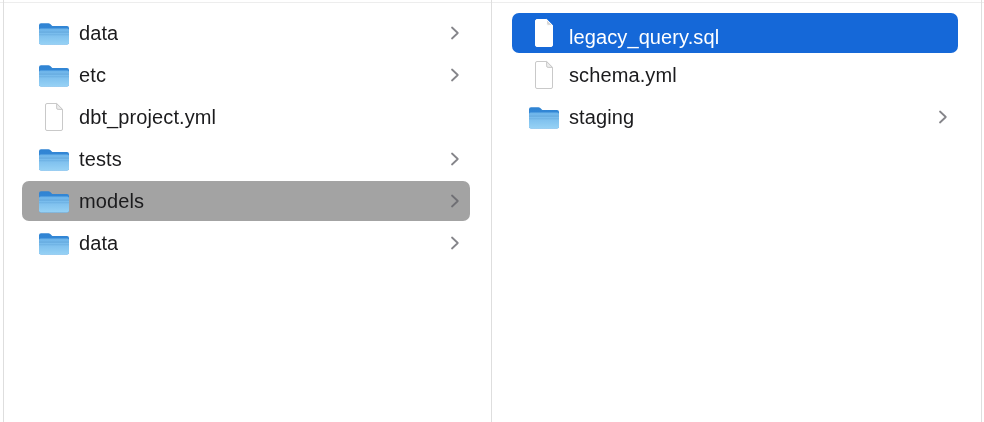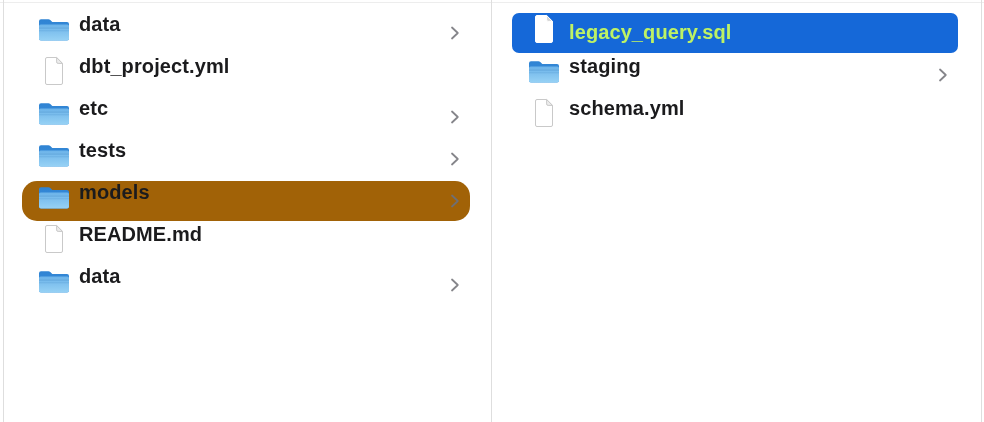--- a/index.html
+++ b/index.html
@@ -23,43 +23,43 @@
   .col { position: absolute; top: 11px; }
   .col-left  { left: 4px;   width: 487px; }
   .col-right { left: 492px; width: 489px; }
 
   
   .row {
     height: 40px;
     margin: 2px 21px 2px 18px;
     border-radius: 7px;
     display: flex;
+    align-items: center;
     padding: 0 10px 0 16px;
     box-sizing: border-box;
-    font-weight: bold;
   }
   .col-right .row { margin: 2px 23px 2px 20px; }
-  .row.sel-gray { background: #a16207; border-radius: 15px; }
+  .row.sel-gray { background: #a3a3a3; }
   .row.sel-blue { background: #1568d8; }
 
   .icon-slot {
     width: 32px; height: 32px;
     display: flex; align-items: center; justify-content: center;
     margin-right: 9px;
     flex: 0 0 auto;
   }
   .label {
     font-size: 20px;
     color: #1b1b1d;
     letter-spacing: 0.1px;
     white-space: nowrap;
     overflow: hidden;
     text-overflow: ellipsis;
   }
-  .sel-blue .label { color: #bef264; margin-top: 8px; }
+  .sel-blue .label { color: #ffffff; margin-top: 8px; }
 
   .chevron { margin-left: auto; flex: 0 0 auto; display: flex; align-items: center; }
 
   .sel-blue .doc-body { stroke: #ffffff; }
   .sel-blue .doc-fold { fill: #d6d6d6; stroke: #ffffff; }
 </style>
 </head>
 <body>
 
 <svg width="0" height="0" style="position:absolute" aria-hidden="true">
@@ -95,45 +95,45 @@
       <span class="label">data</span>
       <span class="chevron">
         <svg viewBox="0 0 10 16" width="10" height="16">
             <path d="M2 2.5 L7.8 8 L2 13.5" fill="none" stroke="#85858a" stroke-width="1.8" stroke-linecap="round" stroke-linejoin="round"></path>
           </svg>
       </span>
     </div>
 
     <div class="row">
       <span class="icon-slot">
+        <svg viewBox="0 0 32 26" width="32" height="26">
+            <path fill="url(#folderBack)" d="M1 22.6 L1 5.2 Q1 3.2 3 3.2 L10.4 3.2 Q11.5 3.2 12.3 4 L14.3 6 L29 6 Q31 6 31 8 L31 22.6 Q31 24.6 29 24.6 L3 24.6 Q1 24.6 1 22.6 Z"></path>
+            <path fill="url(#folderFront)" d="M1 10.2 Q1 8.6 2.6 8.6 L29.4 8.6 Q31 8.6 31 10.2 L31 22.6 Q31 24.6 29 24.6 L3 24.6 Q1 24.6 1 22.6 Z"></path>
+            <rect x="1" y="11.6" width="30" height="1" fill="rgba(30,100,170,0.22)"></rect>
+            <rect x="1" y="14.2" width="30" height="1" fill="rgba(30,100,170,0.14)"></rect>
+          </svg>
+      </span>
+      <span class="label">etc</span>
+      <span class="chevron">
+        <svg viewBox="0 0 10 16" width="10" height="16">
+            <path d="M2 2.5 L7.8 8 L2 13.5" fill="none" stroke="#85858a" stroke-width="1.8" stroke-linecap="round" stroke-linejoin="round"></path>
+          </svg>
+      </span>
+    </div>
+
+    <div class="row">
+      <span class="icon-slot">
         <svg viewBox="0 0 24 30" width="24" height="30">
             <path class="doc-body" d="M3.5 3 Q3.5 1.5 5 1.5 L14.6 1.5 L20.5 7.4 L20.5 27 Q20.5 28.5 19 28.5 L5 28.5 Q3.5 28.5 3.5 27 Z" fill="#ffffff" stroke="#c9c9c9" stroke-width="1"></path>
             <path class="doc-fold" d="M14.6 1.5 L14.6 5.9 Q14.6 7.4 16.1 7.4 L20.5 7.4 Z" fill="#ececec" stroke="#c9c9c9" stroke-width="1" stroke-linejoin="round"></path>
           </svg>
       </span>
       <span class="label">dbt_project.yml</span>
     </div>
 
-    <div class="row">
-      <span class="icon-slot">
-        <svg viewBox="0 0 32 26" width="32" height="26">
-            <path fill="url(#folderBack)" d="M1 22.6 L1 5.2 Q1 3.2 3 3.2 L10.4 3.2 Q11.5 3.2 12.3 4 L14.3 6 L29 6 Q31 6 31 8 L31 22.6 Q31 24.6 29 24.6 L3 24.6 Q1 24.6 1 22.6 Z"></path>
-            <path fill="url(#folderFront)" d="M1 10.2 Q1 8.6 2.6 8.6 L29.4 8.6 Q31 8.6 31 10.2 L31 22.6 Q31 24.6 29 24.6 L3 24.6 Q1 24.6 1 22.6 Z"></path>
-            <rect x="1" y="11.6" width="30" height="1" fill="rgba(30,100,170,0.22)"></rect>
-            <rect x="1" y="14.2" width="30" height="1" fill="rgba(30,100,170,0.14)"></rect>
-          </svg>
-      </span>
-      <span class="label">etc</span>
-      <span class="chevron">
-        <svg viewBox="0 0 10 16" width="10" height="16">
-            <path d="M2 2.5 L7.8 8 L2 13.5" fill="none" stroke="#85858a" stroke-width="1.8" stroke-linecap="round" stroke-linejoin="round"></path>
-          </svg>
-      </span>
-    </div>
-
 
     <div class="row">
       <span class="icon-slot">
         <svg viewBox="0 0 32 26" width="32" height="26">
             <path fill="url(#folderBack)" d="M1 22.6 L1 5.2 Q1 3.2 3 3.2 L10.4 3.2 Q11.5 3.2 12.3 4 L14.3 6 L29 6 Q31 6 31 8 L31 22.6 Q31 24.6 29 24.6 L3 24.6 Q1 24.6 1 22.6 Z"></path>
             <path fill="url(#folderFront)" d="M1 10.2 Q1 8.6 2.6 8.6 L29.4 8.6 Q31 8.6 31 10.2 L31 22.6 Q31 24.6 29 24.6 L3 24.6 Q1 24.6 1 22.6 Z"></path>
             <rect x="1" y="11.6" width="30" height="1" fill="rgba(30,100,170,0.22)"></rect>
             <rect x="1" y="14.2" width="30" height="1" fill="rgba(30,100,170,0.14)"></rect>
           </svg>
       </span>
@@ -155,83 +155,74 @@
           </svg>
       </span>
       <span class="label">models</span>
       <span class="chevron">
         <svg viewBox="0 0 10 16" width="10" height="16">
             <path d="M2 2.5 L7.8 8 L2 13.5" fill="none" stroke="#6f6f74" stroke-width="1.8" stroke-linecap="round" stroke-linejoin="round"></path>
           </svg>
       </span>
     </div>
 
-    <div class="row">
+
+
+    <div class="row">
+      <span class="icon-slot">
+        <svg viewBox="0 0 32 26" width="32" height="26">
+            <path fill="url(#folderBack)" d="M1 22.6 L1 5.2 Q1 3.2 3 3.2 L10.4 3.2 Q11.5 3.2 12.3 4 L14.3 6 L29 6 Q31 6 31 8 L31 22.6 Q31 24.6 29 24.6 L3 24.6 Q1 24.6 1 22.6 Z"></path>
+            <path fill="url(#folderFront)" d="M1 10.2 Q1 8.6 2.6 8.6 L29.4 8.6 Q31 8.6 31 10.2 L31 22.6 Q31 24.6 29 24.6 L3 24.6 Q1 24.6 1 22.6 Z"></path>
+            <rect x="1" y="11.6" width="30" height="1" fill="rgba(30,100,170,0.22)"></rect>
+            <rect x="1" y="14.2" width="30" height="1" fill="rgba(30,100,170,0.14)"></rect>
+          </svg>
+      </span>
+      <span class="label">data</span>
+      <span class="chevron">
+        <svg viewBox="0 0 10 16" width="10" height="16">
+            <path d="M2 2.5 L7.8 8 L2 13.5" fill="none" stroke="#85858a" stroke-width="1.8" stroke-linecap="round" stroke-linejoin="round"></path>
+          </svg>
+      </span>
+    </div>
+
+  </div>
+
+  <div class="col col-right">
+
+    <div class="row sel-blue">
       <span class="icon-slot">
         <svg viewBox="0 0 24 30" width="24" height="30">
             <path class="doc-body" d="M3.5 3 Q3.5 1.5 5 1.5 L14.6 1.5 L20.5 7.4 L20.5 27 Q20.5 28.5 19 28.5 L5 28.5 Q3.5 28.5 3.5 27 Z" fill="#ffffff" stroke="#c9c9c9" stroke-width="1"></path>
             <path class="doc-fold" d="M14.6 1.5 L14.6 5.9 Q14.6 7.4 16.1 7.4 L20.5 7.4 Z" fill="#ececec" stroke="#c9c9c9" stroke-width="1" stroke-linejoin="round"></path>
           </svg>
       </span>
-      <span class="label">README.md</span>
-    </div>
-
-
-    <div class="row">
-      <span class="icon-slot">
-        <svg viewBox="0 0 32 26" width="32" height="26">
-            <path fill="url(#folderBack)" d="M1 22.6 L1 5.2 Q1 3.2 3 3.2 L10.4 3.2 Q11.5 3.2 12.3 4 L14.3 6 L29 6 Q31 6 31 8 L31 22.6 Q31 24.6 29 24.6 L3 24.6 Q1 24.6 1 22.6 Z"></path>
-            <path fill="url(#folderFront)" d="M1 10.2 Q1 8.6 2.6 8.6 L29.4 8.6 Q31 8.6 31 10.2 L31 22.6 Q31 24.6 29 24.6 L3 24.6 Q1 24.6 1 22.6 Z"></path>
-            <rect x="1" y="11.6" width="30" height="1" fill="rgba(30,100,170,0.22)"></rect>
-            <rect x="1" y="14.2" width="30" height="1" fill="rgba(30,100,170,0.14)"></rect>
-          </svg>
-      </span>
-      <span class="label">data</span>
-      <span class="chevron">
-        <svg viewBox="0 0 10 16" width="10" height="16">
-            <path d="M2 2.5 L7.8 8 L2 13.5" fill="none" stroke="#85858a" stroke-width="1.8" stroke-linecap="round" stroke-linejoin="round"></path>
-          </svg>
-      </span>
-    </div>
-
-  </div>
-
-  <div class="col col-right">
-
-    <div class="row sel-blue">
+      <span class="label">legacy_query.sql</span>
+    </div>
+
+    <div class="row">
       <span class="icon-slot">
         <svg viewBox="0 0 24 30" width="24" height="30">
             <path class="doc-body" d="M3.5 3 Q3.5 1.5 5 1.5 L14.6 1.5 L20.5 7.4 L20.5 27 Q20.5 28.5 19 28.5 L5 28.5 Q3.5 28.5 3.5 27 Z" fill="#ffffff" stroke="#c9c9c9" stroke-width="1"></path>
             <path class="doc-fold" d="M14.6 1.5 L14.6 5.9 Q14.6 7.4 16.1 7.4 L20.5 7.4 Z" fill="#ececec" stroke="#c9c9c9" stroke-width="1" stroke-linejoin="round"></path>
           </svg>
       </span>
-      <span class="label">legacy_query.sql</span>
+      <span class="label">schema.yml</span>
     </div>
 
     <div class="row">
       <span class="icon-slot">
         <svg viewBox="0 0 32 26" width="32" height="26">
             <path fill="url(#folderBack)" d="M1 22.6 L1 5.2 Q1 3.2 3 3.2 L10.4 3.2 Q11.5 3.2 12.3 4 L14.3 6 L29 6 Q31 6 31 8 L31 22.6 Q31 24.6 29 24.6 L3 24.6 Q1 24.6 1 22.6 Z"></path>
             <path fill="url(#folderFront)" d="M1 10.2 Q1 8.6 2.6 8.6 L29.4 8.6 Q31 8.6 31 10.2 L31 22.6 Q31 24.6 29 24.6 L3 24.6 Q1 24.6 1 22.6 Z"></path>
             <rect x="1" y="11.6" width="30" height="1" fill="rgba(30,100,170,0.22)"></rect>
             <rect x="1" y="14.2" width="30" height="1" fill="rgba(30,100,170,0.14)"></rect>
           </svg>
       </span>
       <span class="label">staging</span>
       <span class="chevron">
         <svg viewBox="0 0 10 16" width="10" height="16">
             <path d="M2 2.5 L7.8 8 L2 13.5" fill="none" stroke="#85858a" stroke-width="1.8" stroke-linecap="round" stroke-linejoin="round"></path>
           </svg>
       </span>
-    </div>
-
-    <div class="row">
-      <span class="icon-slot">
-        <svg viewBox="0 0 24 30" width="24" height="30">
-            <path class="doc-body" d="M3.5 3 Q3.5 1.5 5 1.5 L14.6 1.5 L20.5 7.4 L20.5 27 Q20.5 28.5 19 28.5 L5 28.5 Q3.5 28.5 3.5 27 Z" fill="#ffffff" stroke="#c9c9c9" stroke-width="1"></path>
-            <path class="doc-fold" d="M14.6 1.5 L14.6 5.9 Q14.6 7.4 16.1 7.4 L20.5 7.4 Z" fill="#ececec" stroke="#c9c9c9" stroke-width="1" stroke-linejoin="round"></path>
-          </svg>
-      </span>
-      <span class="label">schema.yml</span>
     </div>
 
   </div>
 </div>
 
 </body></html>

